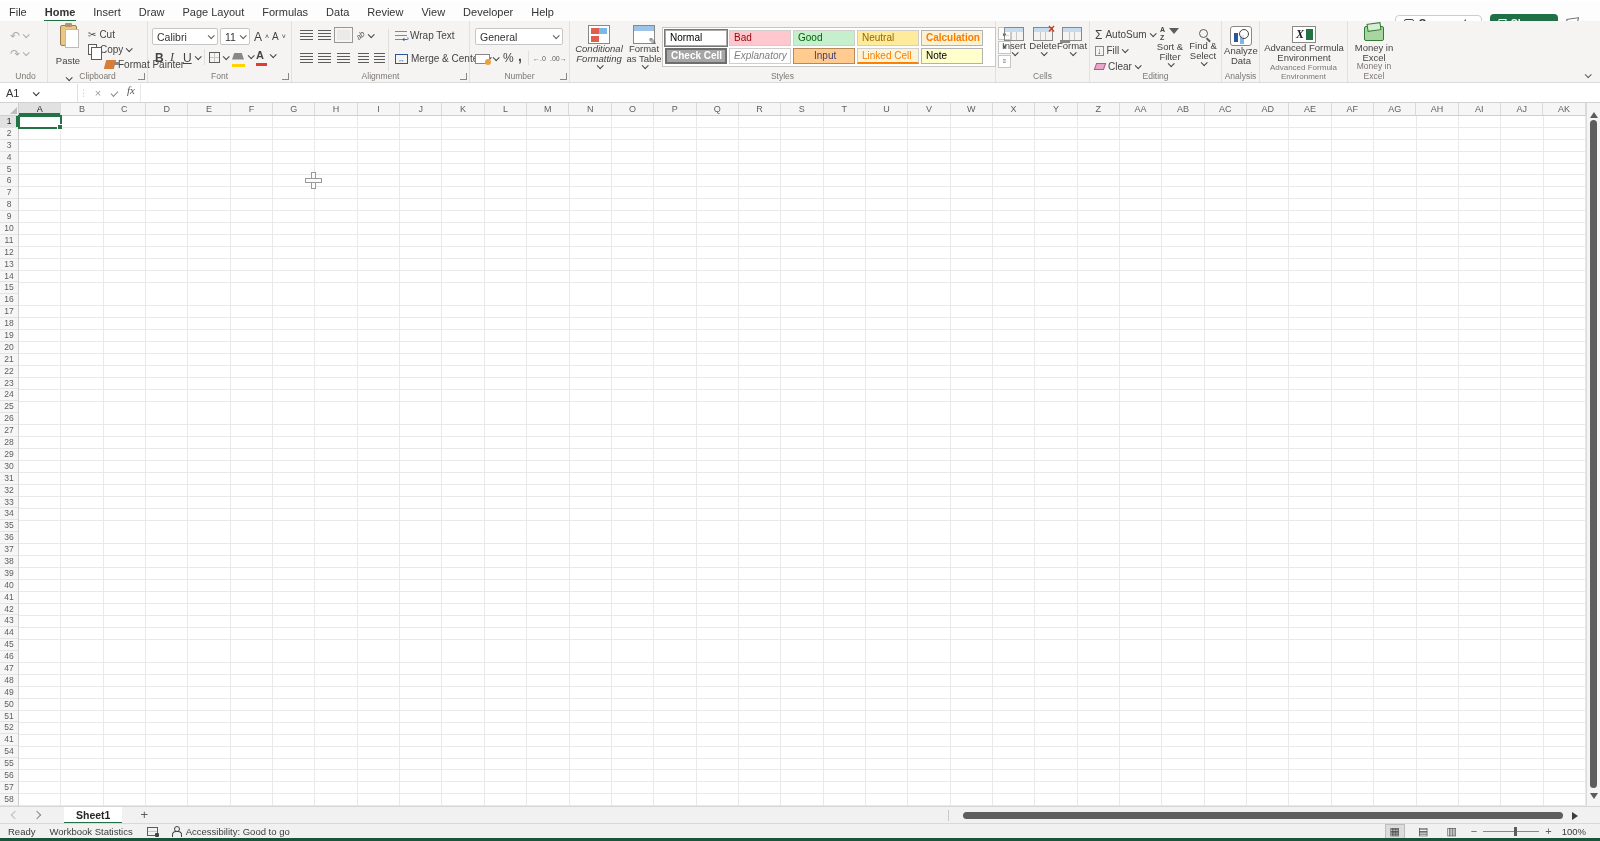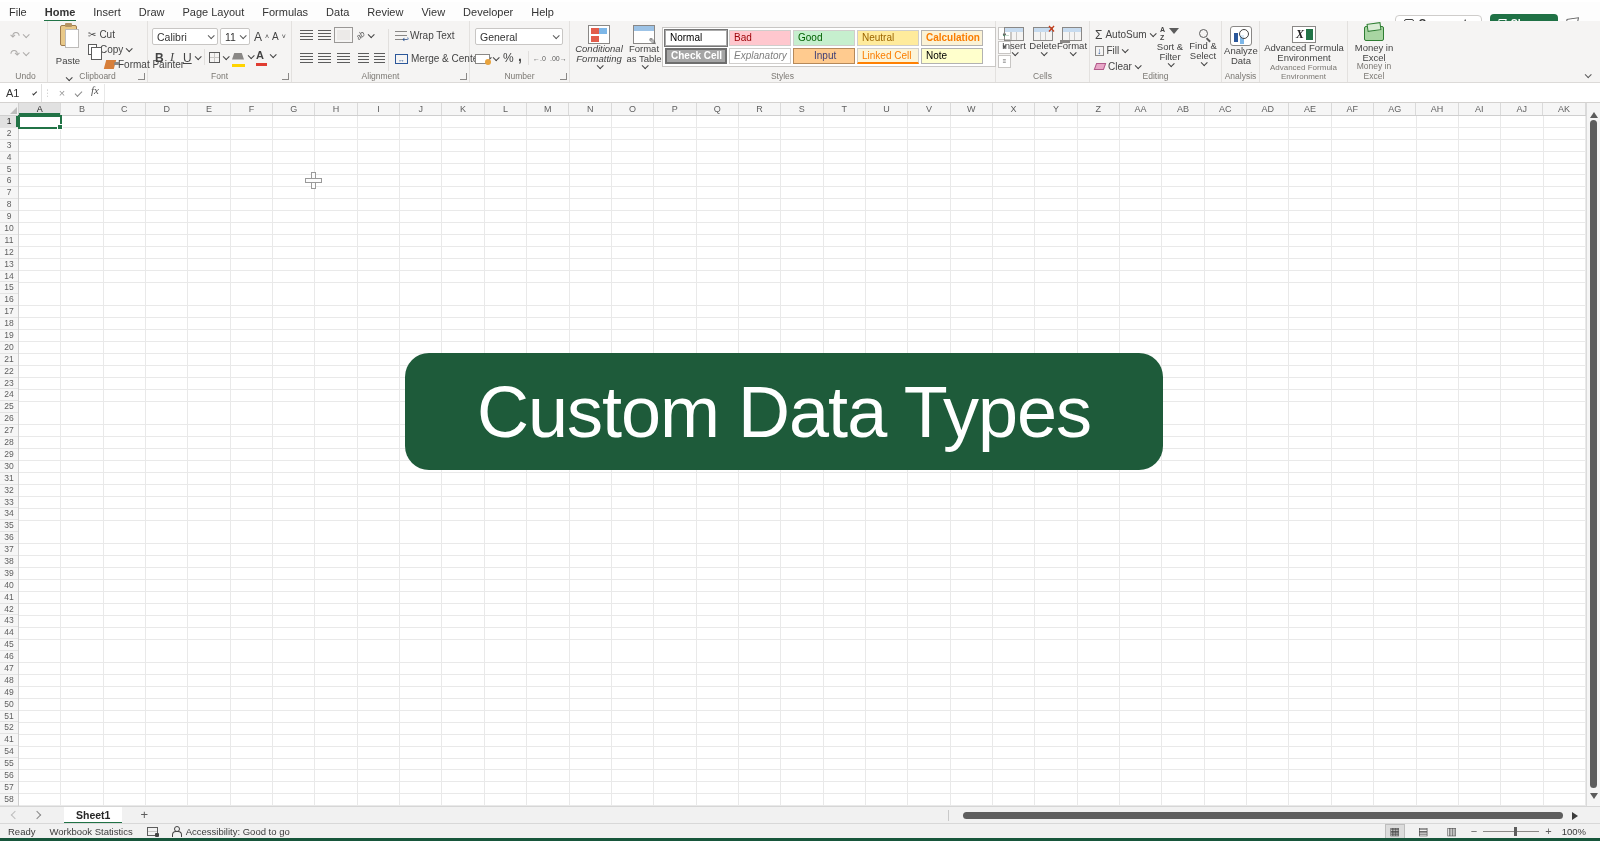--- a/index.html
+++ b/index.html
@@ -98,21 +98,21 @@
   .st-check { background:#a5a5a5; color:#fff; font-weight:bold; border:2px solid #6e6e6e; line-height:11px; }
   .st-expl { color:#7f7f7f; font-style:italic; }
   .st-input { background:#ffcb8f; color:#3f3f76; border-color:#b5895a;padding-left:20px; }
   .st-linked { background:#fcf4d8; color:#fa7d00; border-bottom:2px solid #ff8001; }
   .st-note { background:#ffffcc; border-color:#b2b2b2; }
   #gal-strip { position:absolute; left:428px; top:6px; width:13px; height:40px; display:flex; flex-direction:column; gap:1px; }
   #gal-strip > div { flex:1; background:#fff; border:1px solid #c8c6c4; font-size:6px; color:#5c5c5c; text-align:center; line-height:11px; }
 
   
   #formulabar { position:absolute; left:0; top:84px; width:1600px; height:19px; background:#fff; border-bottom:1px solid #d4d2d0; display:flex; align-items:stretch; }
-  #namebox { width:42px; border-right:1px solid #e0e0e0; display:flex; align-items:center; font-size:11px; color:#333; padding:0 6px; gap:14px; }
+  #namebox { width:78px; border-right:1px solid #e0e0e0; display:flex; align-items:center; font-size:11px; color:#333; padding:0 6px; gap:14px; }
   #fb-dots { width:12px; display:flex; align-items:center; justify-content:center; color:#c6c6c6; font-size:9px; letter-spacing:1px; }
   .fb-btn { width:16px; display:flex; align-items:center; justify-content:center; color:#9a9a9a; font-size:11px; }
   .check-ic { width:7px; height:4px; border-left:1.5px solid #8a8a8a; border-bottom:1.5px solid #8a8a8a; transform:rotate(-45deg); }
   #fb-fx { font-family:"Liberation Serif",serif; font-style:italic; font-size:11px; color:#555; width:18px; text-align:center; }
   #fb-input { flex:1; border-left:1px solid #e8e8e8; }
 
   
   #colheaders { position:absolute; left:0; top:103px; width:1586px; height:13px; background:#f6f6f6; border-bottom:1px solid #cfcfcf; display:flex; }
   #corner { width:19px; border-right:1px solid #cfcfcf; position:relative; background:#f2f2f2; }
   #corner::after { content:""; position:absolute; right:1px; bottom:1px; border-left:7px solid transparent; border-bottom:7px solid #bdbdbd; }
@@ -562,23 +562,20 @@
       <div>41</div>
       <div>54</div>
       <div>55</div>
       <div>56</div>
       <div>57</div>
       <div>58</div>
     </div>
   <div id="cells"></div>
   <div id="sel-cell"></div>
 
-  <div id="banner">
-    <span>Custom Data Types</span>
-  </div>
 
   <div id="cursor"></div>
 
   <div id="vscroll">
     <span class="tri-up"></span>
     <div id="vthumb"></div>
     <span class="tri-down"></span>
   </div>
 
   <div id="tabbar">

